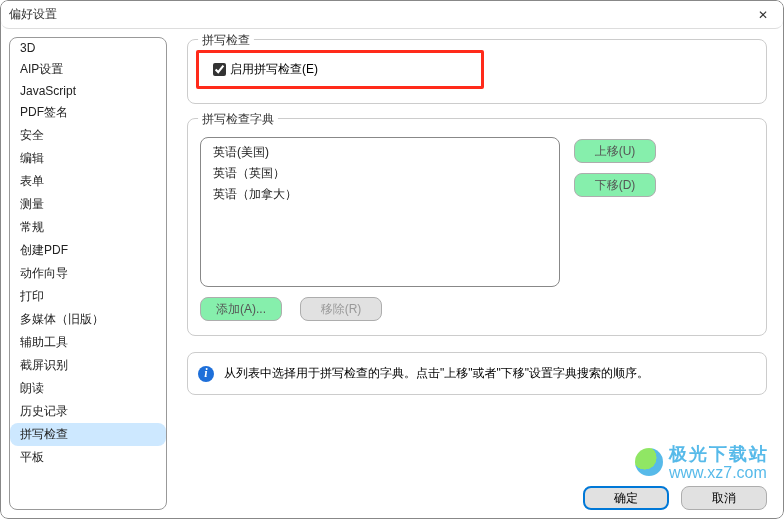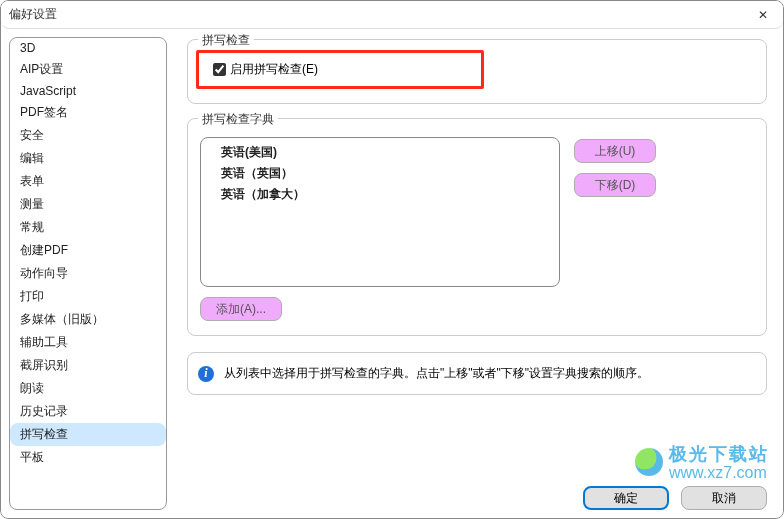--- a/index.html
+++ b/index.html
@@ -12,24 +12,24 @@
 .sidebar { width: 158px; border: 1px solid #999; margin: 8px 0 8px 8px; overflow-y: scroll; background:#fff; }
 .sidebar-item { padding: 3px 10px; color:#222; cursor:pointer; white-space:nowrap; }
 .sidebar-item.selected { background:#cde8ff; }
 .main { flex:1; padding: 10px 16px 8px 20px; position:relative; }
 .group { border:1px solid #ccc; margin-bottom:14px; position:relative; padding:18px 12px 14px 12px; }
 .group-label { position:absolute; top:-8px; left:10px; background:#fff; padding:0 4px; color:#333; }
 .enable-row { display:flex; align-items:center; gap:4px; padding:2px 0 2px 8px; }
 .enable-row input { accent-color:#333; }
 .highlight { border:3px solid #ff2a1a; border-radius:2px; padding:6px 6px; margin:-8px -4px 0 -4px; width:288px; }
 .dict-area { display:flex; gap:14px; }
-.dict-list { border:1px solid #888; width:360px; height:150px; padding:4px 20px; background:#fff;font-weight:bold; }
+.dict-list { border:1px solid #888; width:360px; height:150px; padding:4px 12px; background:#fff; }
 .dict-list div { padding:2px 0; color:#222; }
 .movebtns { display:flex; flex-direction:column; gap:10px; margin-top:2px; }
-button.win { min-width:82px; height:24px; border:1px solid #adadad; background:#f0abfc; color:#555; cursor:pointer; padding:0 12px; }
+button.win { min-width:82px; height:24px; border:1px solid #adadad; background:#86efac; color:#555; cursor:pointer; padding:0 12px; }
 button.win:disabled { color:#999; background:#e1e1e1; }
 .actions-row { display:flex; gap:18px; margin-top:10px; }
 .info-box { border:1px solid #ccc; padding:12px 10px; display:flex; align-items:center; gap:10px; margin-top:16px; }
 .info-icon { width:16px; height:16px; border-radius:50%; background:#1e6fd9; color:#fff; display:flex; align-items:center; justify-content:center; font-weight:bold; font-style:italic; font-family:Georgia,serif; }
 .footer { position:absolute; right:0; bottom:-2px; display:flex; align-items:flex-end; gap:12px; padding:10px 16px; }
 .footer .ok { border:2px solid #0078d7; background:#e1e1e1; min-width:86px; height:24px; }
 .footer .cancel { min-width:86px; height:24px; border:1px solid #adadad; background:#e1e1e1; }
 .watermark { position:absolute; right:14px; bottom:36px; display:flex; align-items:center; gap:6px; opacity:.85; pointer-events:none; }
 .wm-logo { width:28px; height:28px; border-radius:50%; background: radial-gradient(circle at 35% 35%, #7de24a 0 45%, #3aaee6 46% 100%); position:relative; }
 .wm-text-cn { font-size:18px; font-weight:bold; color:#3aaee6; letter-spacing:2px; }
@@ -90,20 +90,21 @@
               <div>英语（英国）</div>
               <div>英语（加拿大）</div>
             </div>
           <div class="movebtns">
             <button class="win">上移(U)</button>
             <button class="win">下移(D)</button>
           </div>
         </div>
         <div class="actions-row">
           <button class="win">添加(A)...</button>
+          <button class="win" disabled="">移除(R)</button>
         </div>
       </div>
 
       <div class="info-box">
         <div class="info-icon">i</div>
         <div>从列表中选择用于拼写检查的字典。点击"上移"或者"下移"设置字典搜索的顺序。</div>
       </div>
 
       <div class="watermark">
         <div class="wm-logo"></div>

